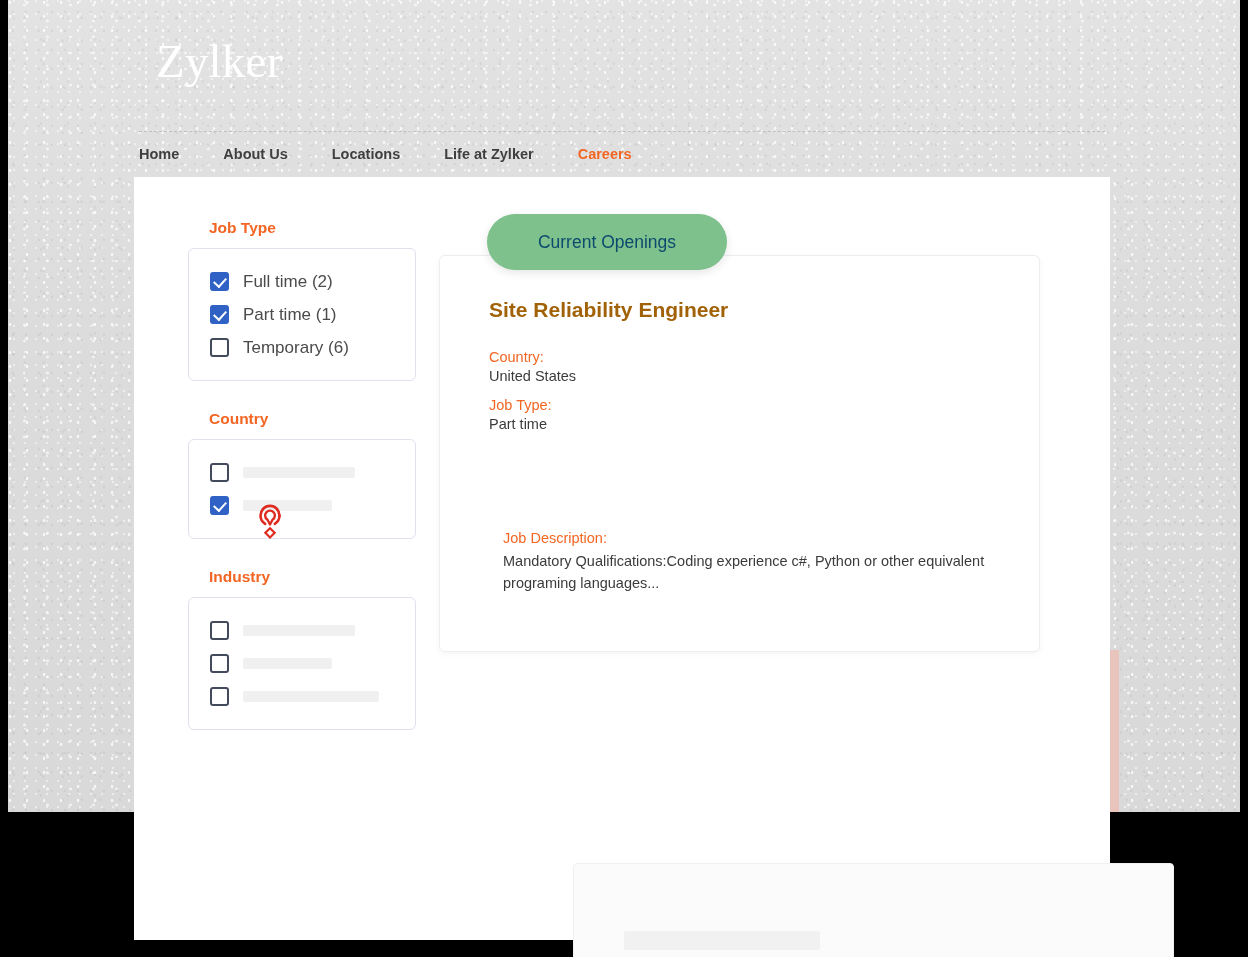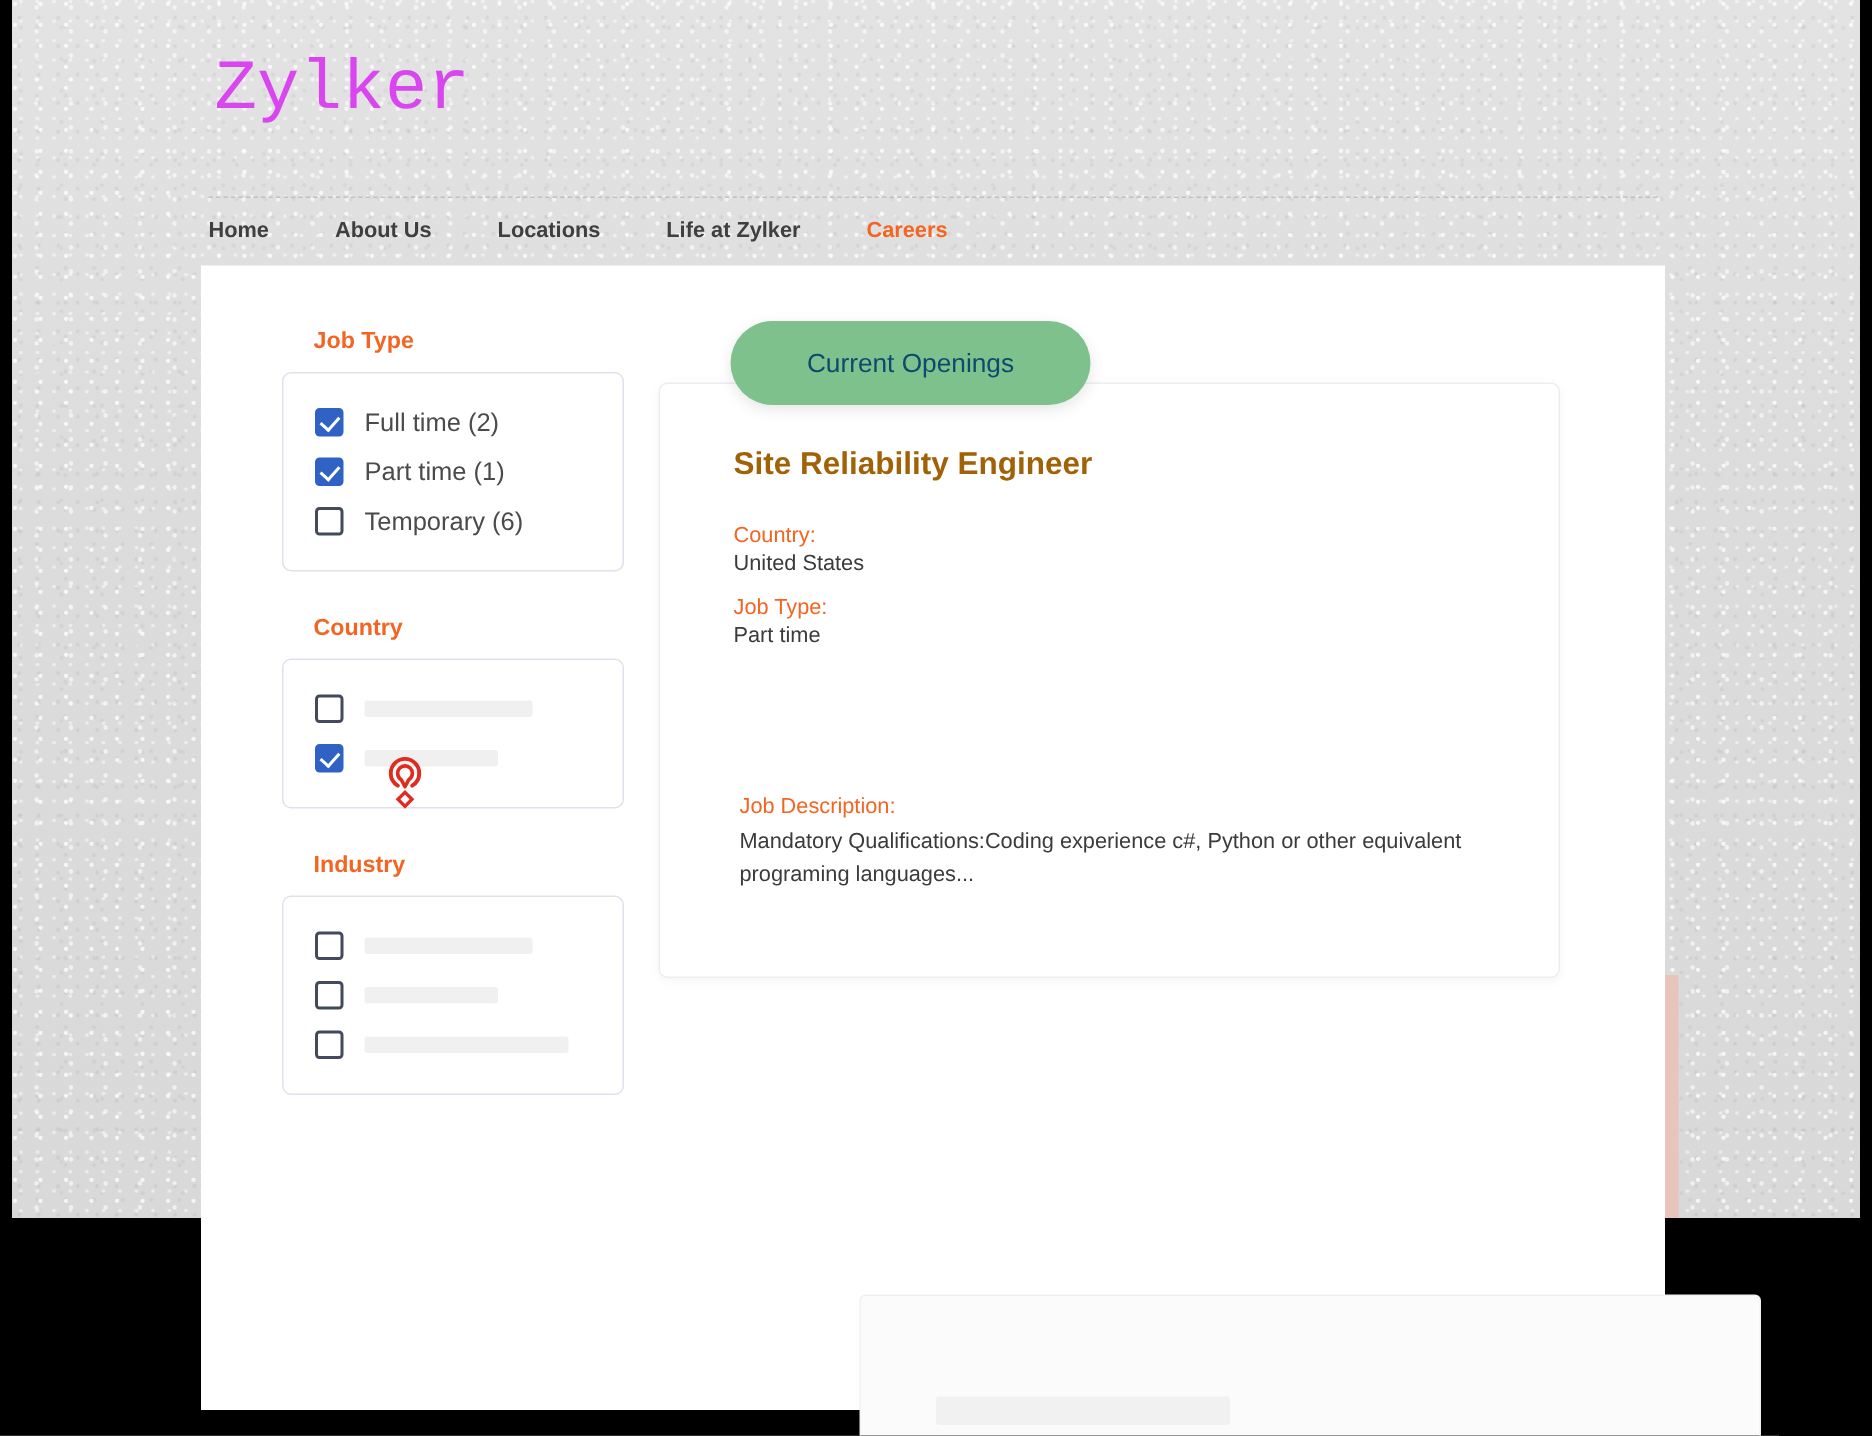--- a/index.html
+++ b/index.html
@@ -44,27 +44,27 @@
     left: 1110px;
     top: 650px;
     width: 9px;
     height: 162px;
     background: #e8c4bd;
   }
 
   
   .brand {
     position: absolute;
-    left: 143px;
+    left: 156px;
     top: 34px;
     font-size: 47px;
     font-weight: 300;
-    color: #d946ef;
+    color: #ffffff;
     letter-spacing: 0.2px;
-    font-family: Liberation Mono, monospace;
+    font-family: Liberation Serif, serif;
   }
 
   .nav-sep {
     position: absolute;
     left: 139px;
     top: 131px;
     width: 966px;
     height: 0;
     border-top: 1px dashed #c0c0c0;
   }
@@ -234,21 +234,21 @@
     margin-bottom: 3px;
   }
   .field-value {
     font-size: 14.5px;
     color: #3b3b3b;
     margin-bottom: 13px;
   }
 
   .job-desc {
     position: absolute;
-    left: 53px;
+    left: 63px;
     top: 274px;
     width: 520px;
   }
   .desc-label {
     font-size: 14.5px;
     color: #f26522;
     margin-bottom: 4px;
   }
   .desc-text {
     font-size: 14.5px;

